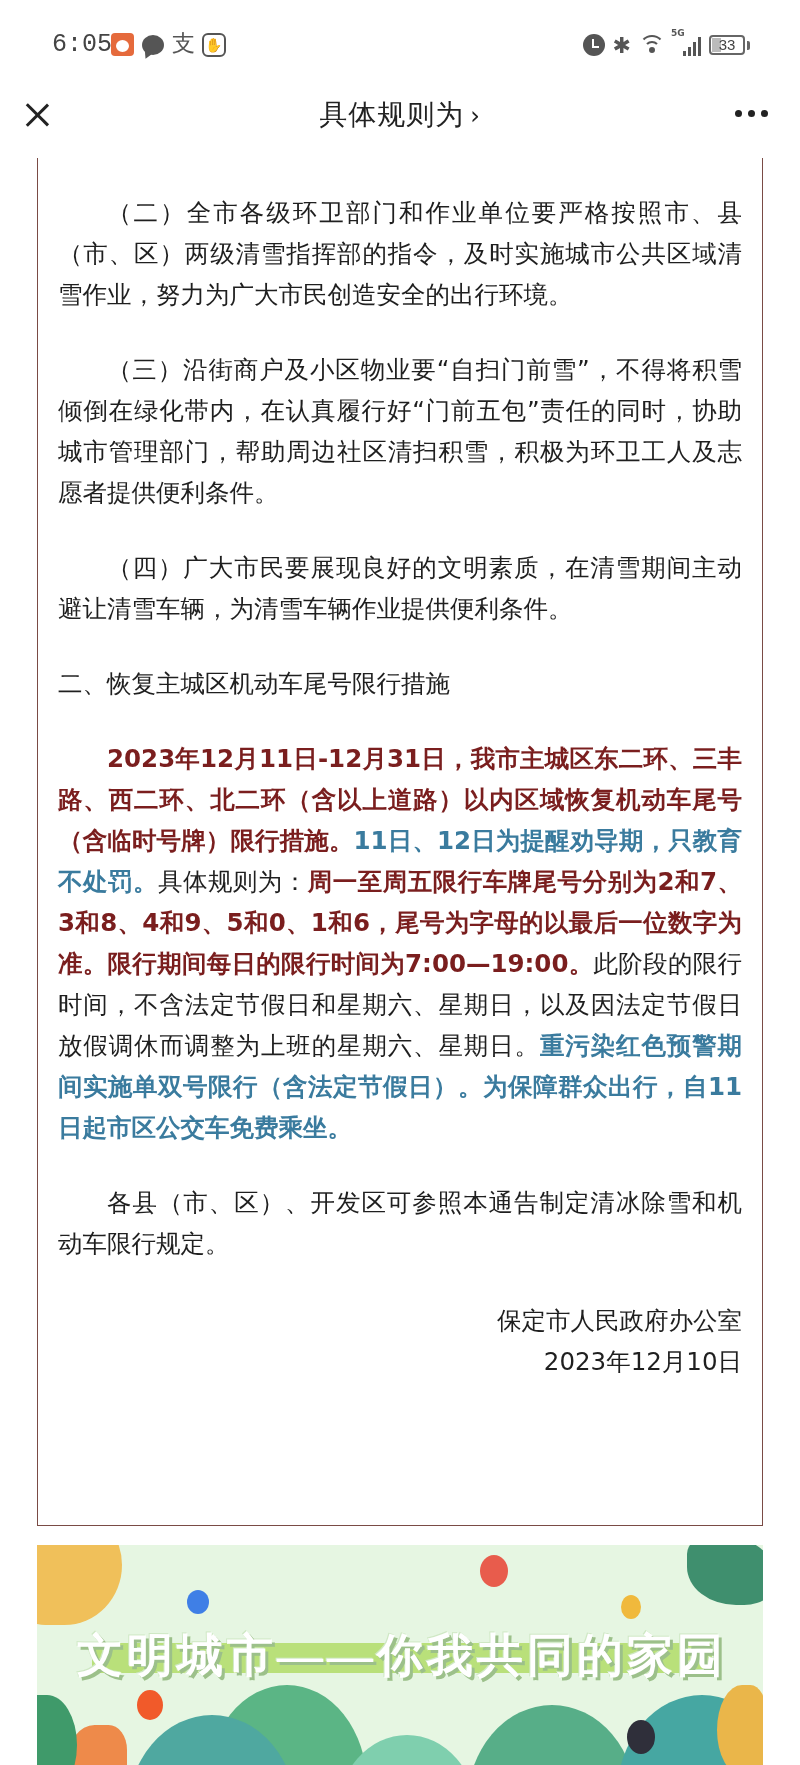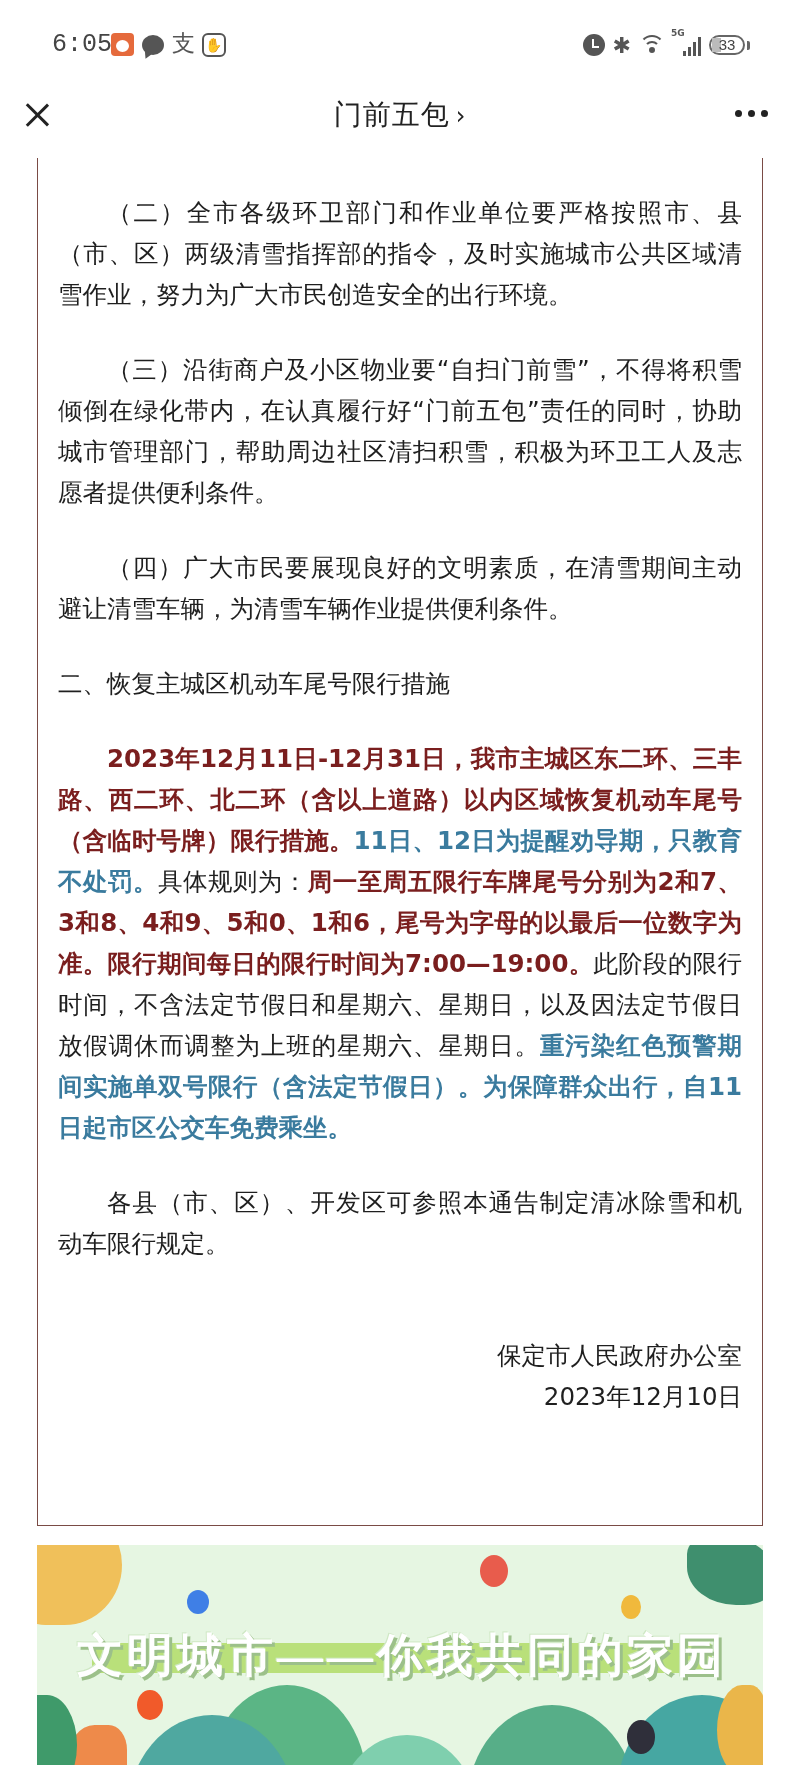--- a/index.html
+++ b/index.html
@@ -19,21 +19,21 @@
 
   .sb-right { position: absolute; right: 50px; top: 30px; height: 30px; display: flex; align-items: center; gap: 8px; color: #555; }
   .sb-alarm { width: 22px; height: 22px; border-radius: 50%; background: #555; position: relative; }
   .sb-alarm::after { content: ""; position: absolute; left: 9px; top: 5px; width: 5px; height: 7px; border-left: 2px solid #fff; border-bottom: 2px solid #fff; }
   .sb-bt { font-size: 22px; font-family: "DejaVu Sans", sans-serif; }
   .sb-wifi { width: 26px; height: 20px; position: relative; overflow: hidden; }
   .sb-wifi span { position: absolute; left: 50%; border: 2.5px solid #555; border-color: #555 transparent transparent transparent; border-radius: 50%; transform: translateX(-50%); }
   .sb-sig { display: flex; align-items: flex-end; gap: 2px; height: 22px; position: relative; }
   .sb-sig i { display: block; width: 3px; background: #555; }
   .sb-5g { position: absolute; left: -2px; top: -6px; font-size: 9px; font-weight: bold; color: #555; }
-  .sb-batt { width: 36px; height: 20px; border: 2px solid #666; border-radius: 10px; font-size: 15px; text-align: center; line-height: 16px; color: #444; position: relative; font-family: "Liberation Sans", sans-serif; }
+  .sb-batt { width: 36px; height: 20px; border: 2px solid #666; border-radius: 4px; font-size: 15px; text-align: center; line-height: 16px; color: #444; position: relative; font-family: "Liberation Sans", sans-serif; }
   .sb-batt::before { content: ""; position: absolute; left: 1px; top: 1px; width: 9px; height: 14px; background: #bbb; }
   .sb-batt span { position: relative; }
   .sb-batt-tip { width: 3px; height: 9px; background: #666; margin-left: -6px; border-radius: 0 2px 2px 0; }
 
   
   .nav-bar { position: absolute; top: 92px; left: 0; width: 800px; height: 48px; }
   .nav-close { position: absolute; left: 20px; top: 6px; width: 34px; height: 34px; }
   .nav-close::before, .nav-close::after { content: ""; position: absolute; left: 16px; top: 2px; width: 2.5px; height: 30px; background: #222; }
   .nav-close::before { transform: rotate(45deg); }
   .nav-close::after { transform: rotate(-45deg); }
@@ -83,38 +83,38 @@
         <i style="height:19px"></i>
     </span>
     <span class="sb-batt"><span>33</span></span>
     <span class="sb-batt-tip"></span>
   </div>
 </div>
 
 <div class="nav-bar">
   <span class="nav-close"></span>
   <div class="nav-title">
-    <span>门前五包</span><span class="nav-chev">›</span>
+    <span>具体规则为</span><span class="nav-chev">›</span>
   </div>
   <span class="nav-more">
       <i></i>
       <i></i>
       <i></i>
     </span>
 </div>
 
 <div class="article-box">
   <div class="content">
     <p class="para indent" style="margin-top:34px">（二）全市各级环卫部门和作业单位要严格按照市、县（市、区）两级清雪指挥部的指令，及时实施城市公共区域清雪作业，努力为广大市民创造安全的出行环境。</p>
     <p class="para indent" style="margin-top:34px">（三）沿街商户及小区物业要“自扫门前雪”，不得将积雪倾倒在绿化带内，在认真履行好“门前五包”责任的同时，协助城市管理部门，帮助周边社区清扫积雪，积极为环卫工人及志愿者提供便利条件。</p>
     <p class="para indent" style="margin-top:34px">（四）广大市民要展现良好的文明素质，在清雪期间主动避让清雪车辆，为清雪车辆作业提供便利条件。</p>
     <p class="para" style="margin-top:34px">二、恢复主城区机动车尾号限行措施</p>
     <p class="para indent" style="margin-top:34px"><span class="red">2023年12月11日-12月31日，我市主城区东二环、三丰路、西二环、北二环（含以上道路）以内区域恢复机动车尾号（含临时号牌）限行措施。</span><span class="blue">11日、12日为提醒劝导期，只教育不处罚。</span><span>具体规则为：</span><span class="red">周一至周五限行车牌尾号分别为2和7、3和8、4和9、5和0、1和6，尾号为字母的以最后一位数字为准。限行期间每日的限行时间为7:00—19:00。</span><span>此阶段的限行时间，不含法定节假日和星期六、星期日，以及因法定节假日放假调休而调整为上班的星期六、星期日。</span><span class="blue">重污染红色预警期间实施单双号限行（含法定节假日）。为保障群众出行，自11日起市区公交车免费乘坐。</span></p>
     <p class="para indent" style="margin-top:34px">各县（市、区）、开发区可参照本通告制定清冰除雪和机动车限行规定。</p>
-    <p class="sign" style="margin-top:71px">保定市人民政府办公室</p>
+    <p class="sign" style="margin-top:36px">保定市人民政府办公室</p>
     <p class="sign">2023年12月10日</p>
   </div>
 </div>
 
 <div class="banner">
   <div class="blob" style="left:-30px;top:-40px;width:115px;height:120px;background:#f0c05a;border-radius:40% 60% 60% 40%;"></div>
   <div class="blob" style="left:650px;top:-10px;width:90px;height:70px;background:#3f8f6e;border-radius:30% 70% 40% 60%;"></div>
   <div class="blob" style="left:150px;top:45px;width:22px;height:24px;background:#3f7fe6;"></div>
   <div class="blob" style="left:443px;top:10px;width:28px;height:32px;background:#e85c4c;"></div>
   <div class="blob" style="left:584px;top:50px;width:20px;height:24px;background:#f0b93c;"></div>

